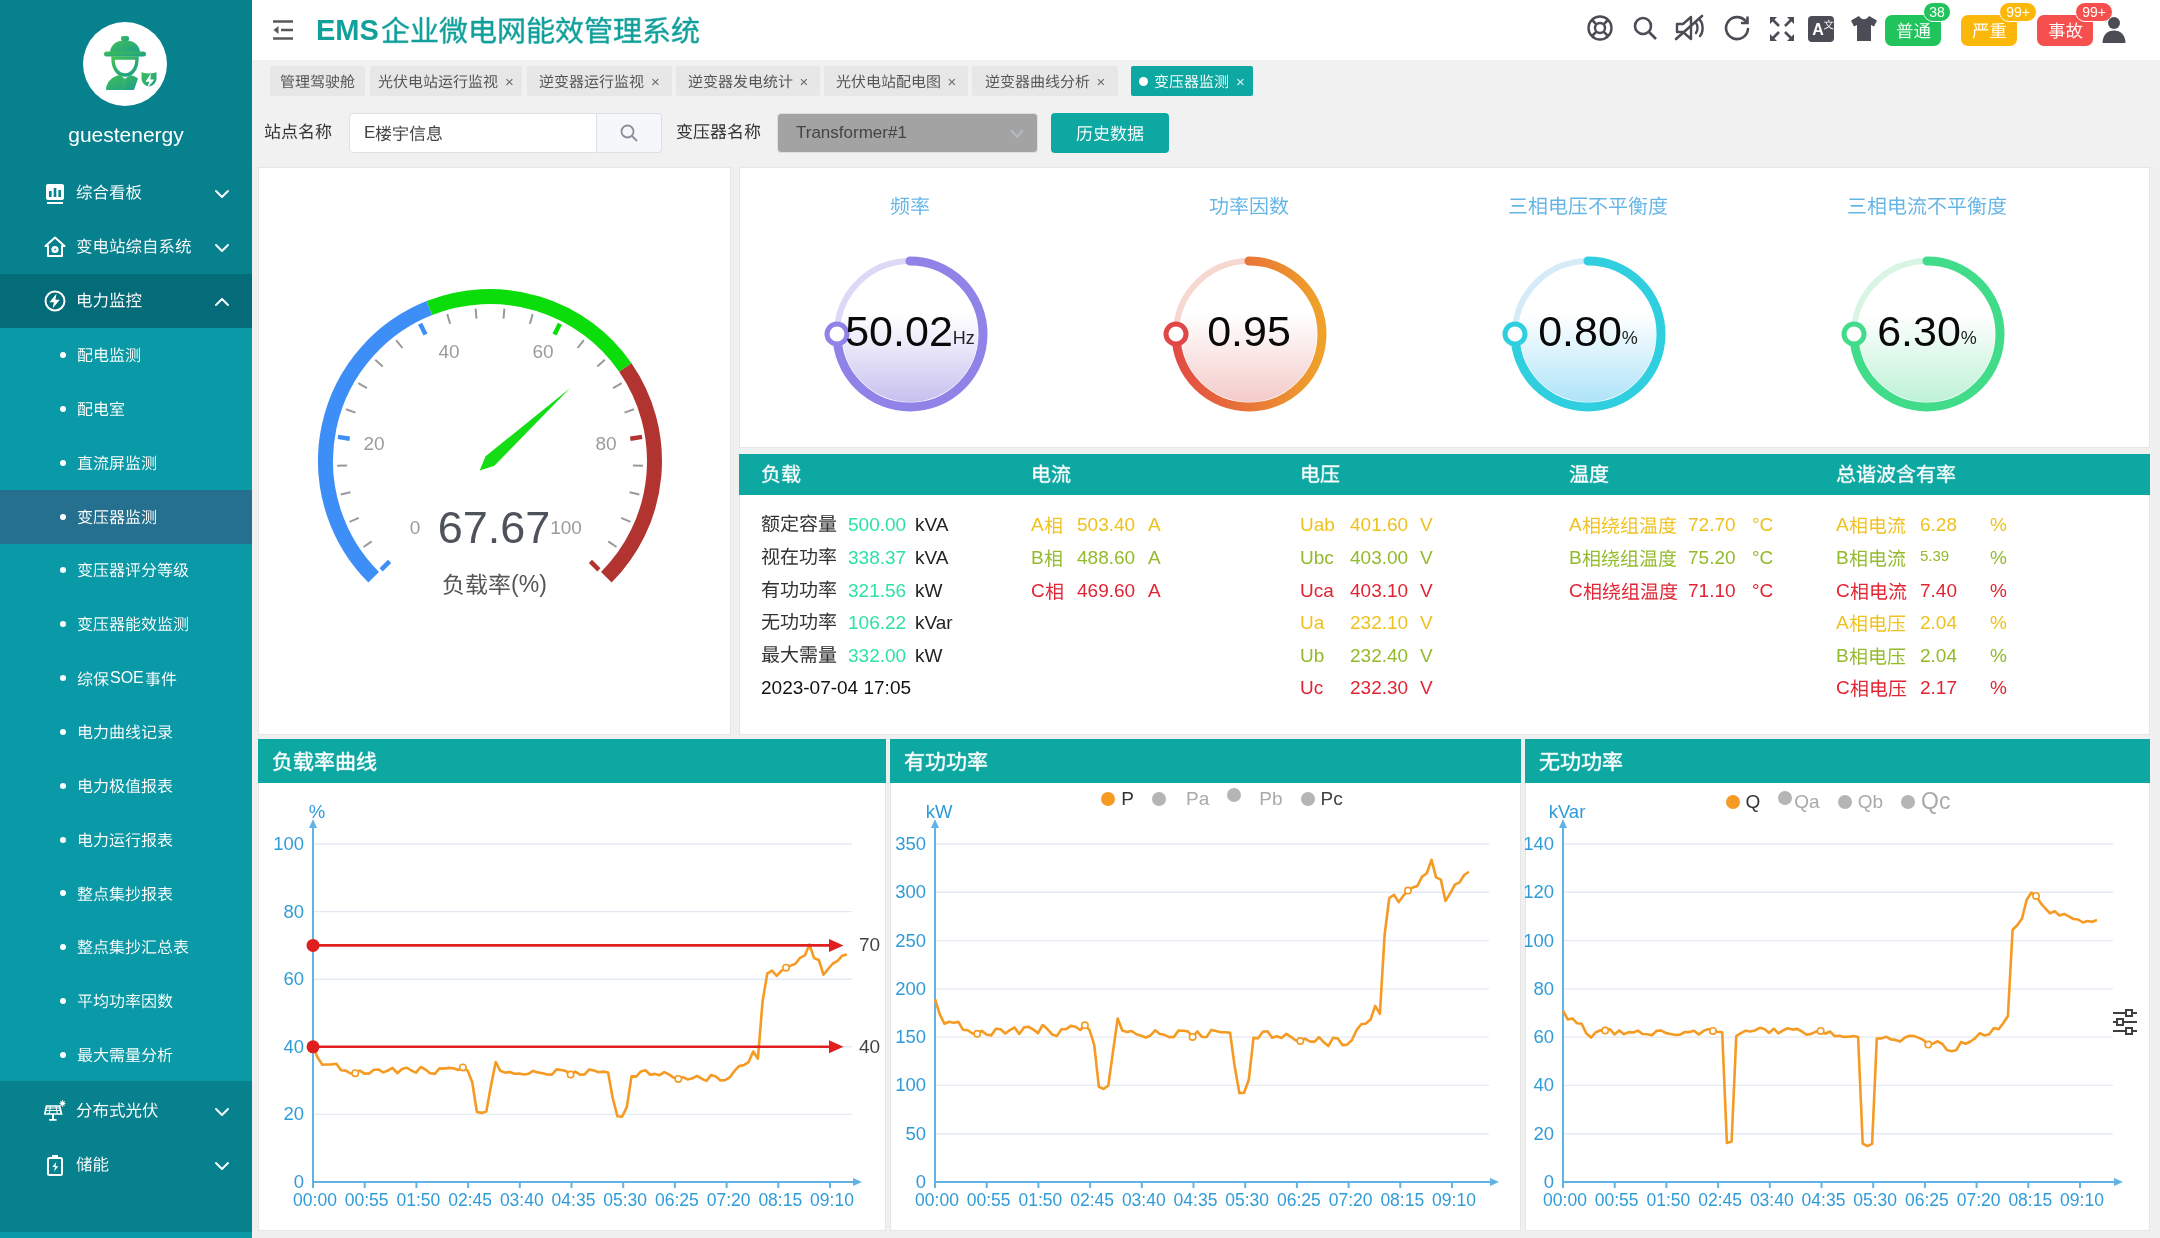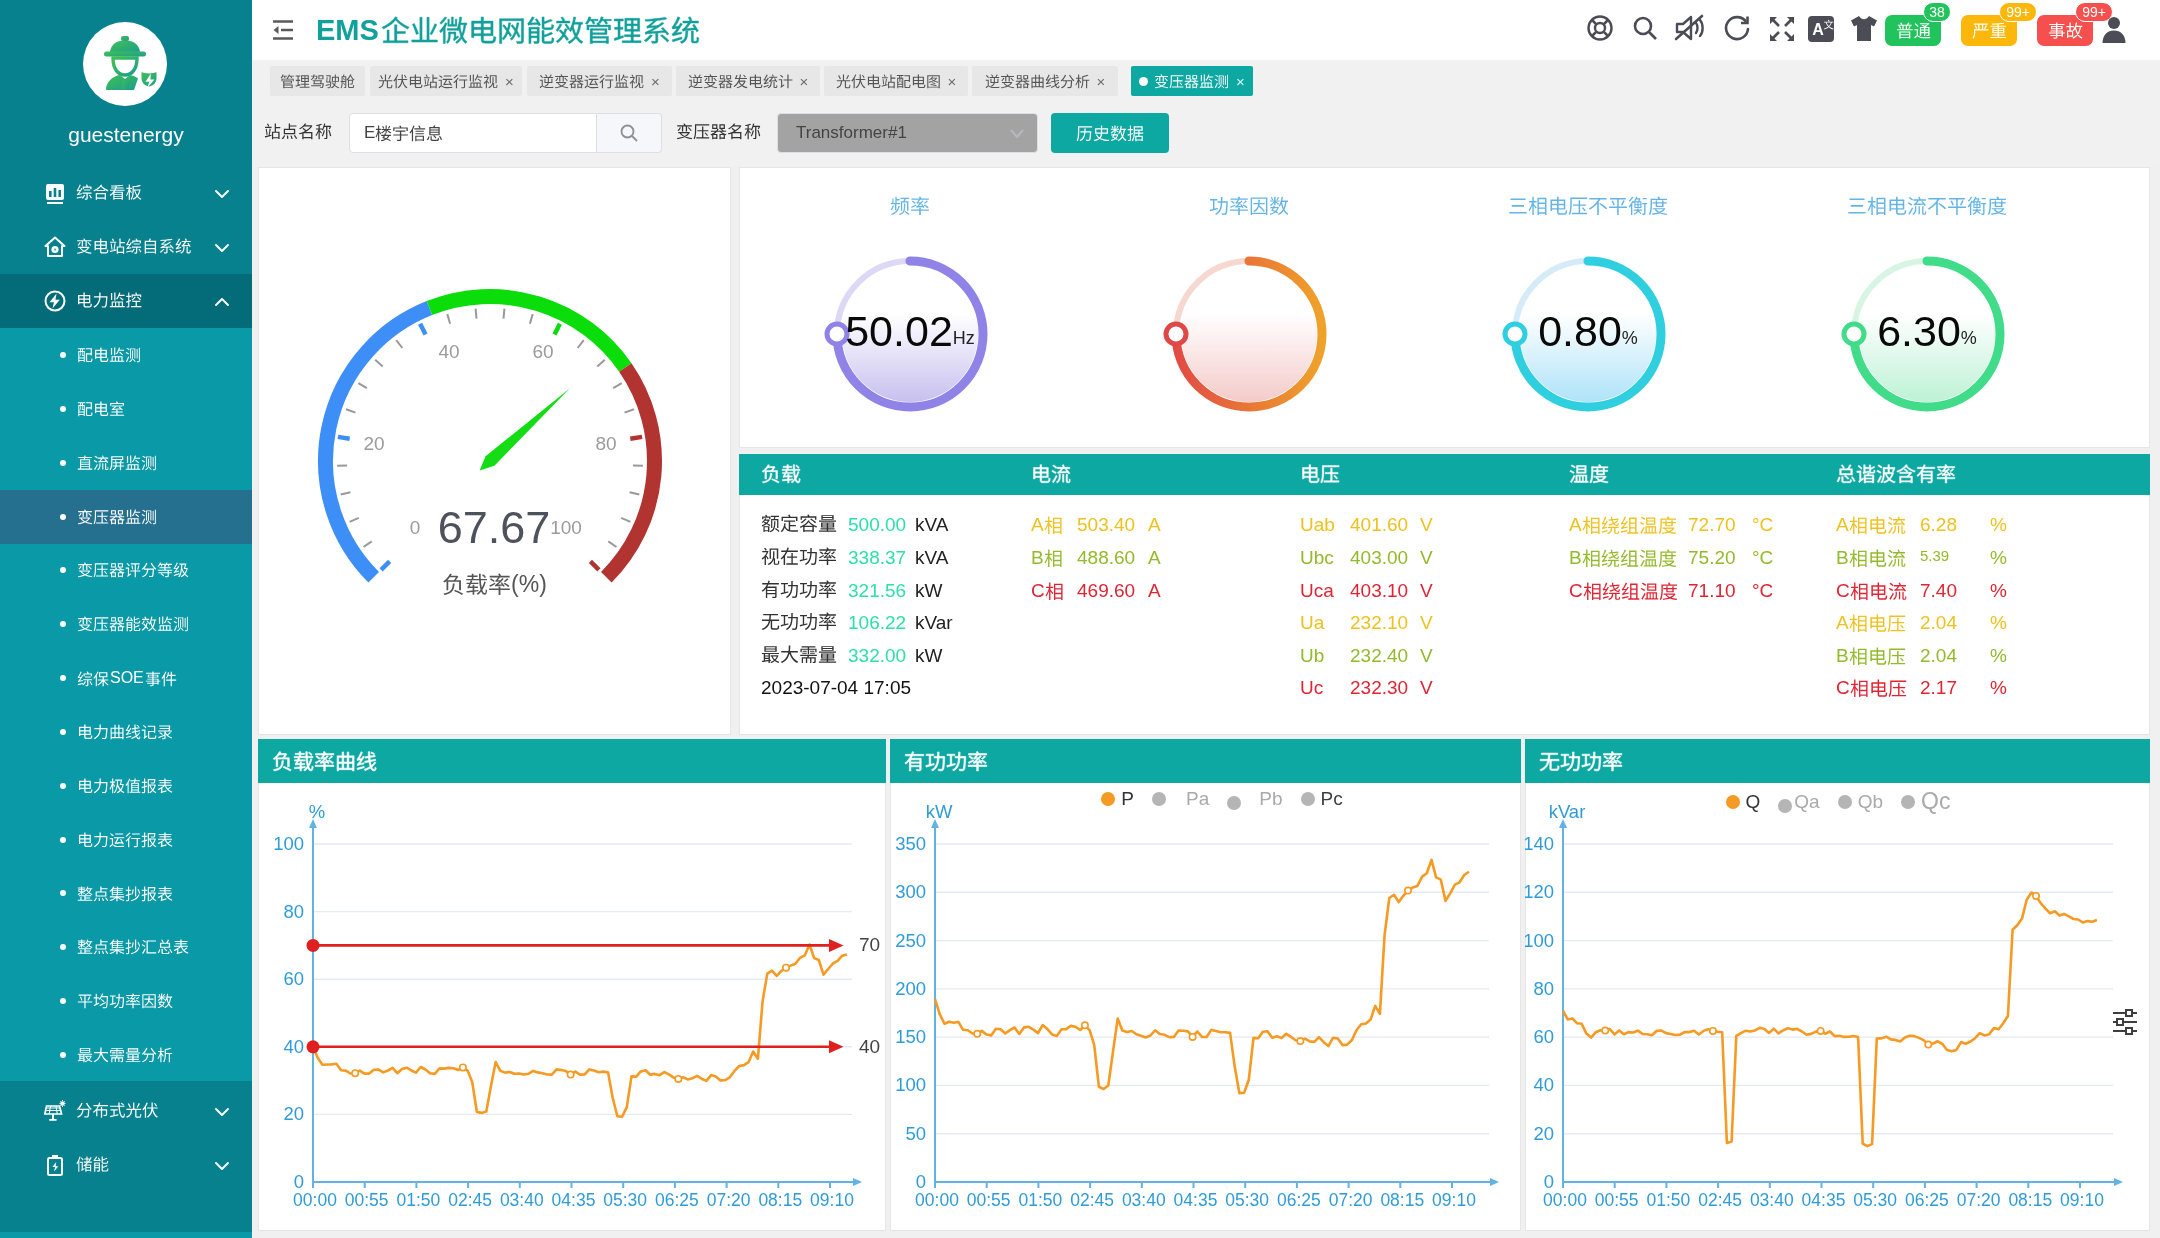--- a/index.html
+++ b/index.html
@@ -625,20 +625,21 @@
     <div class="abs" style="left:1099px;top:196px;width:300px;text-align:center;color:#64b5e6;display:flex;justify-content:center">
       <svg class="zh " style="" width="80" height="20" viewBox="0 -218 1000 250">
         <g transform="scale(1,-1)" fill="currentColor">
           <use href="#u529F"></use>
           <use href="#u7387" x="250"></use>
           <use href="#u56E0" x="500"></use>
           <use href="#u6570" x="750"></use>
         </g>
       </svg>
     </div>
+    <div class="abs" style="left:1139px;top:307px;width:220px;display:flex;justify-content:center;align-items:center;color:#090909;font-size:43px">0.95</div>
     <div class="abs" style="left:1438px;top:196px;width:300px;text-align:center;color:#64b5e6;display:flex;justify-content:center">
       <svg class="zh " style="" width="160" height="20" viewBox="0 -218 2000 250">
         <g transform="scale(1,-1)" fill="currentColor">
           <use href="#u4E09"></use>
           <use href="#u76F8" x="250"></use>
           <use href="#u7535" x="500"></use>
           <use href="#u538B" x="750"></use>
           <use href="#u4E0D" x="1000"></use>
           <use href="#u5E73" x="1250"></use>
           <use href="#u8861" x="1500"></use>
@@ -1075,35 +1076,35 @@
     </svg>
     <div class="abs" style="left:1002px;top:788px;width:440px;display:flex;justify-content:center;align-items:center;gap:18px">
       <span style="display:flex;align-items:center;gap:6px">
         <span style="width:14px;height:14px;border-radius:7px;background:#f59a23"></span>
         <span style="font-size:19px;color:#333">P</span>
       </span>
       <span style="display:flex;align-items:center;gap:20px">
         <span style="width:14px;height:14px;border-radius:7px;background:#b5b5b5"></span>
         <span style="font-size:19px;color:#aaa">Pa</span>
       </span>
-      <span style="display:flex;align-items:flex-end;gap:18px">
+      <span style="display:flex;align-items:flex-start;gap:18px">
         <span style="width:14px;height:14px;border-radius:7px;background:#b5b5b5"></span>
         <span style="font-size:19px;color:#aaa">Pb</span>
       </span>
       <span style="display:flex;align-items:center;gap:6px">
         <span style="width:14px;height:14px;border-radius:7px;background:#b5b5b5"></span>
         <span style="font-size:19px;color:#404040">Pc</span>
       </span>
     </div>
     <div class="abs" style="left:1618px;top:788px;width:440px;display:flex;justify-content:center;align-items:center;gap:18px">
       <span style="display:flex;align-items:center;gap:6px">
         <span style="width:14px;height:14px;border-radius:7px;background:#f59a23"></span>
         <span style="font-size:19px;color:#333">Q</span>
       </span>
-      <span style="display:flex;align-items:flex-end;gap:2px">
+      <span style="display:flex;align-items:flex-start;gap:2px">
         <span style="width:14px;height:14px;border-radius:7px;background:#b5b5b5"></span>
         <span style="font-size:19px;color:#aaa">Qa</span>
       </span>
       <span style="display:flex;align-items:center;gap:6px">
         <span style="width:14px;height:14px;border-radius:7px;background:#b5b5b5"></span>
         <span style="font-size:19px;color:#aaa">Qb</span>
       </span>
       <span style="display:flex;align-items:center;gap:6px">
         <span style="width:14px;height:14px;border-radius:7px;background:#b5b5b5"></span>
         <span style="font-size:23px;color:#aaa">Qc</span>

